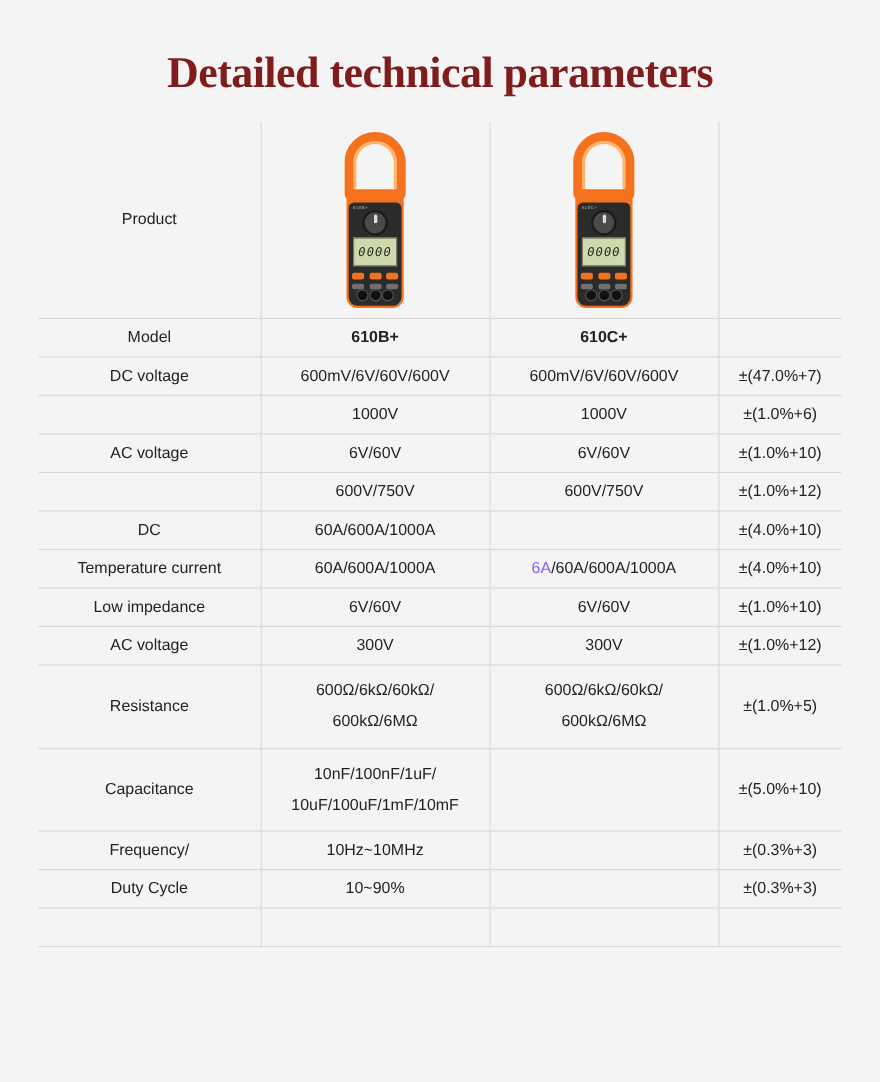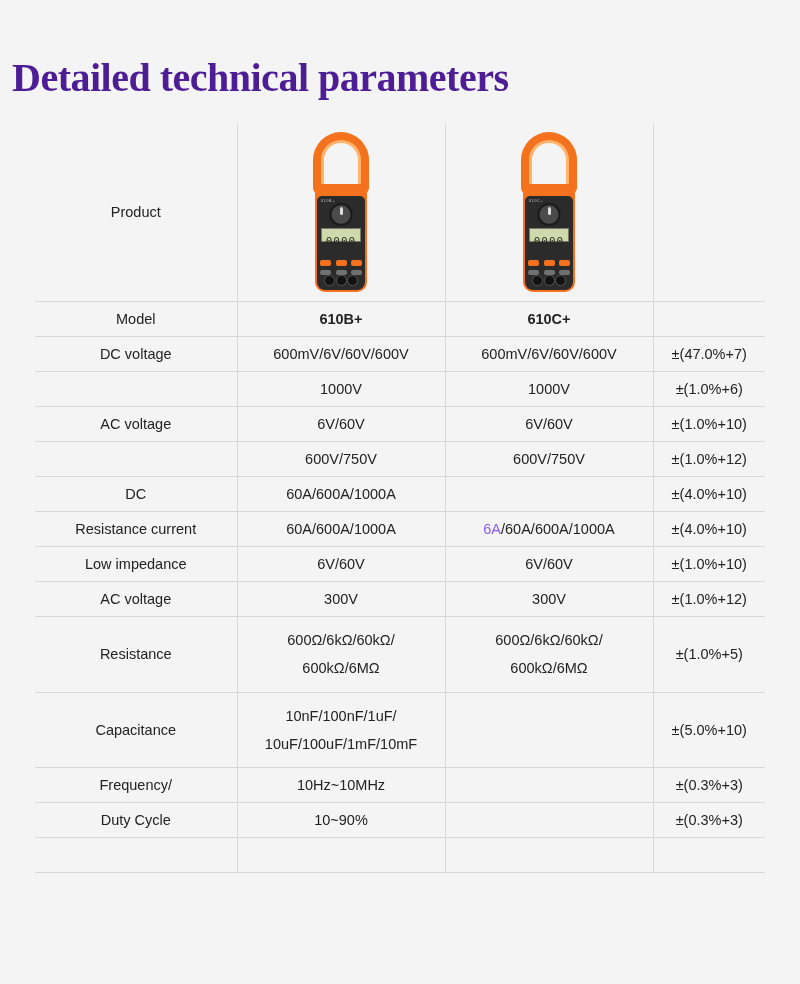--- a/index.html
+++ b/index.html
@@ -14,29 +14,29 @@
     color: #1a1a1a;
     overflow: hidden;
   }
   .page {
     width: 800px;
     height: 984px;
     position: relative;
     background: #f4f4f4;
   }
   .title {
-    text-align: left;
+    text-align: center;
     font-family: "Liberation Serif", serif;
     font-weight: bold;
     font-size: 40px;
     letter-spacing: -0.5px;
-    color: #4c1d95;
+    color: #7f1d1d;
     padding-top: 42px;
     padding-bottom: 10px;
-    margin: 12px;
+    margin: 0;
   }
   table.spec {
     width: 730px;
     margin: 12px auto 0 auto;
     border-collapse: collapse;
     table-layout: fixed;
   }
   table.spec td {
     border-bottom: 1px solid #d8d8d8;
     font-size: 14.5px;
@@ -158,30 +158,31 @@
     height: 8px;
     background: #ddd;
     border-radius: 2px;
   }
   .screen {
     position: absolute;
     top: 32px;
     left: 50%;
     transform: translateX(-50%);
     width: 40px;
-    height: 14px;
+    height: 26px;
     background: #cfd9ae;
     border: 1px solid #7a7a66;
     box-sizing: border-box;
     font-family: "DejaVu Sans Mono", monospace;
     font-size: 11px;
     color: #2a2a22;
     text-align: center;
     line-height: 26px;
     letter-spacing: 1px;
+    font-style: italic;
   }
   .btnrow {
     position: absolute;
     top: 64px;
     left: 50%;
     transform: translateX(-50%);
     width: 42px;
     display: flex;
     justify-content: space-between;
   }
@@ -345,21 +346,21 @@
       </tr>
 
       <tr>
         <td class="label">DC</td>
         <td class="vline-l vline-r">60A/600A/1000A</td>
         <td class="vline-r"></td>
         <td class="acc">±(4.0%+10)</td>
       </tr>
 
       <tr>
-        <td class="label">Resistance current</td>
+        <td class="label">Temperature current</td>
         <td class="vline-l vline-r">60A/600A/1000A</td>
         <td class="vline-r"><span class="accent-red">6A</span><span>/60A/600A/1000A</span></td>
         <td class="acc">±(4.0%+10)</td>
       </tr>
 
       <tr>
         <td class="label">Low impedance</td>
         <td class="vline-l vline-r">6V/60V</td>
         <td class="vline-r">6V/60V</td>
         <td class="acc">±(1.0%+10)</td>

